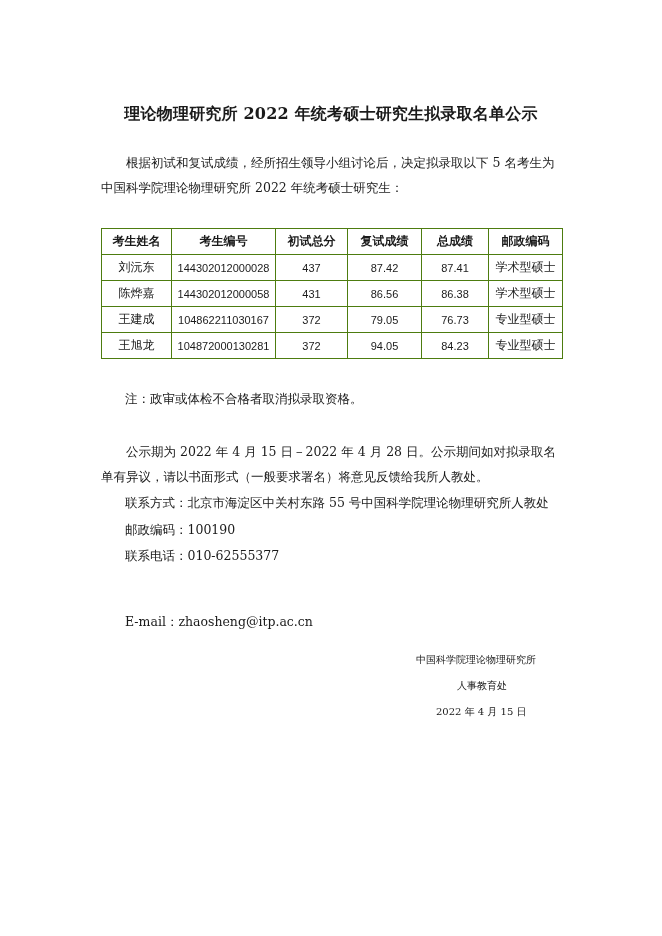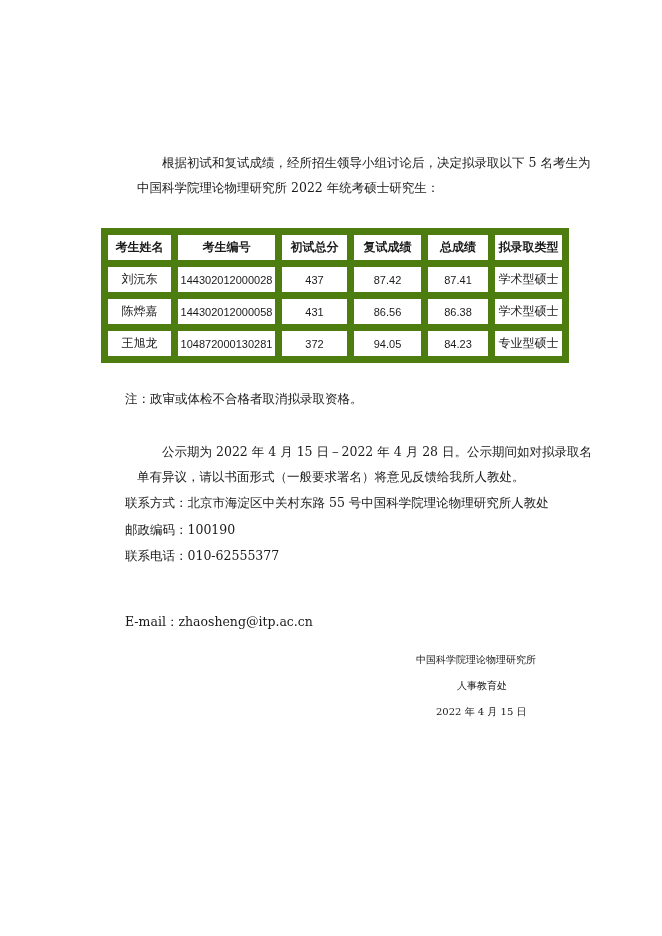--- a/index.html
+++ b/index.html
@@ -2,72 +2,81 @@
 <html><head>
 <meta charset="utf-8">
 <style>
   html, body { margin: 0; padding: 0; background: #ffffff; }
   body { width: 662px; height: 936px; position: relative; overflow: hidden;
          font-family: "DejaVu Serif", "Liberation Serif", serif; color: #1a1a1a; }
   .page { position: absolute; left: 0; top: 0; width: 662px; height: 936px; }
   .title { position: absolute; left: 0; width: 662px; top: 104px; text-align: center;
            font-size: 16px; font-weight: bold; letter-spacing: 0.2px; }
   .para { position: absolute; left: 101px; width: 461px; font-size: 12.5px; line-height: 25px; }
-  .indent { text-indent: 25px; margin-left: 36px; }
+  .indent { text-indent: 25px; }
   table.result { position: absolute; left: 101px; top: 228px; width: 461px; border-collapse: collapse;
                  font-size: 12px; table-layout: fixed; }
-  table.result th, table.result td { border: 7px solid #4d7c0f; height: 25px; padding: 0; text-align: center;
+  table.result th, table.result td { border: 1px solid #4d7c0f; height: 25px; padding: 0; text-align: center;
                                      vertical-align: middle; }
   table.result th { font-weight: bold; font-family: "DejaVu Sans", "Liberation Sans", sans-serif; font-size: 12px; }
   table.result td.num { font-family: "Liberation Sans", "DejaVu Sans", sans-serif; font-size: 11px; }
   .line { position: absolute; left: 125px; font-size: 12.5px; line-height: 18px; }
   .sig { position: absolute; font-size: 10px; line-height: 18px; }
 </style>
 </head>
 <body>
 
 <div class="page">
+  <div class="title">理论物理研究所 2022 年统考硕士研究生拟录取名单公示</div>
 
   <div class="para indent" style="top:150px;">根据初试和复试成绩，经所招生领导小组讨论后，决定拟录取以下 5 名考生为中国科学院理论物理研究所 2022 年统考硕士研究生：</div>
 
   <table class="result">
     <colgroup>
       <col style="width:70px">
         <col style="width:104px">
         <col style="width:72px">
       <col style="width:74px">
         <col style="width:67px">
         <col style="width:74px">
     </colgroup>
     <thead>
       <tr>
         <th>考生姓名</th>
         <th>考生编号</th>
         <th>初试总分</th>
         <th>复试成绩</th>
         <th>总成绩</th>
-        <th>拟录取类型</th>
+        <th>邮政编码</th>
       </tr>
     </thead>
     <tbody>
       <tr>
         <td>刘沅东</td>
         <td class="num">144302012000028</td>
         <td class="num">437</td>
         <td class="num">87.42</td>
         <td class="num">87.41</td>
         <td>学术型硕士</td>
       </tr>
       <tr>
         <td>陈烨嘉</td>
         <td class="num">144302012000058</td>
         <td class="num">431</td>
         <td class="num">86.56</td>
         <td class="num">86.38</td>
         <td>学术型硕士</td>
+      </tr>
+      <tr>
+        <td>王建成</td>
+        <td class="num">104862211030167</td>
+        <td class="num">372</td>
+        <td class="num">79.05</td>
+        <td class="num">76.73</td>
+        <td>专业型硕士</td>
       </tr>
       <tr>
         <td>王旭龙</td>
         <td class="num">104872000130281</td>
         <td class="num">372</td>
         <td class="num">94.05</td>
         <td class="num">84.23</td>
         <td>专业型硕士</td>
       </tr>
     </tbody>

